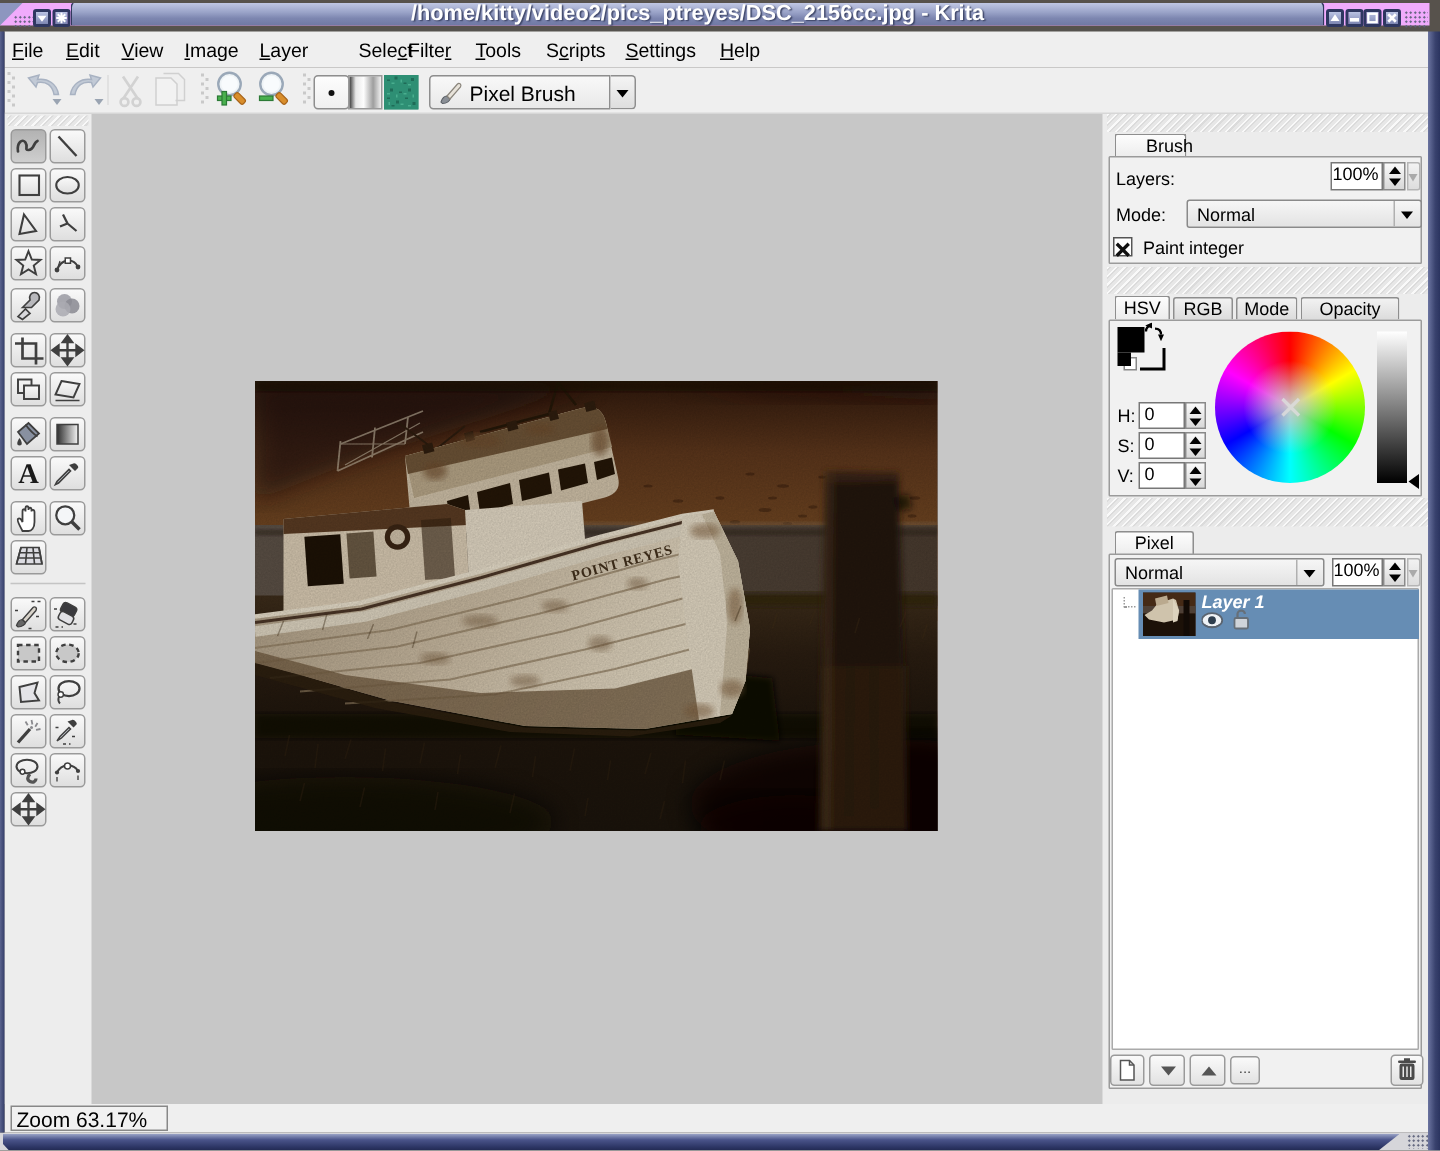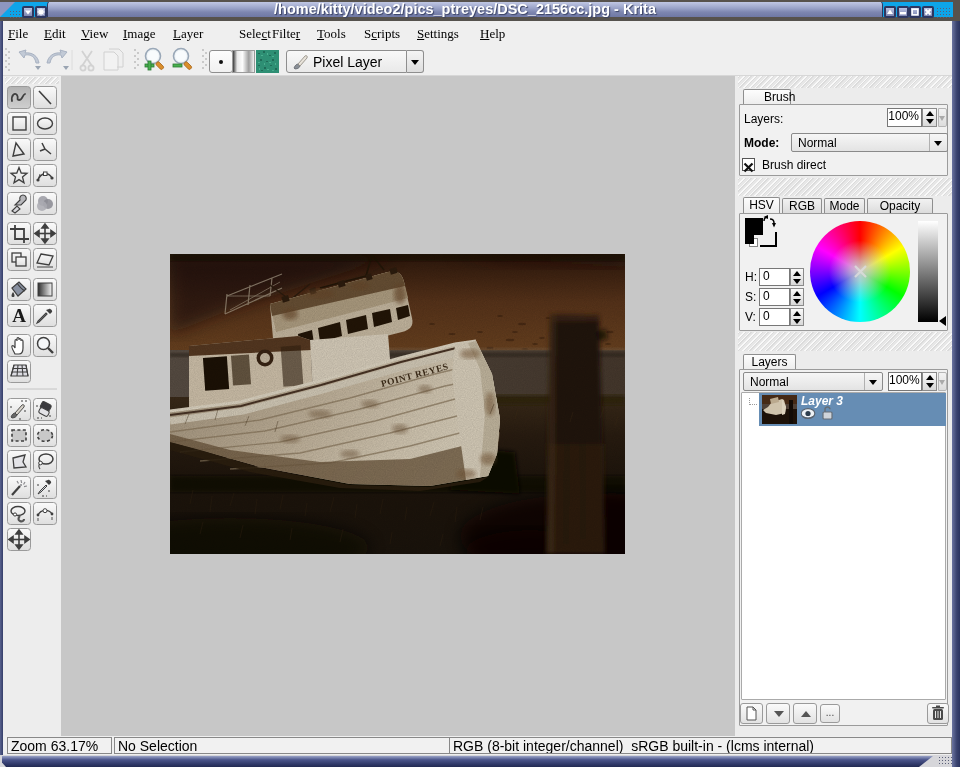--- a/index.html
+++ b/index.html
@@ -1,37 +1,37 @@
 <!DOCTYPE html>
 <html><head>
 <meta charset="utf-8">
 <style>
 * { margin:0; padding:0; box-sizing:border-box; }
 html,body { width:960px; height:767px; overflow:hidden; }
 body { font-family:"Liberation Sans", sans-serif; background:#57524c; position:relative; }
 .abs { position:absolute; }
 
 
-#titlebar { left:0; top:2; width:960px; height:17px; background:#0ea5e9; }
+#titlebar { left:0; top:2; width:960px; height:17px; background:#f0abfc; }
 #titletab { left:47px; top:0; width:836px; height:17px;
   background:linear-gradient(#c6cde8, #9aa3c8 45%, #7d86b0 70%, #6f78a4);
   border:1px solid #31395e; border-bottom:none; border-radius:5px 5px 0 0;
   color:#fff; font-weight:bold; font-size:14.5px; text-align:center; line-height:16px;
   text-shadow:1px 1px 1px #3a4264; }
 #corner-tl { left:0; top:0; width:0; height:0;
   border-top:17px solid #8d96bf; border-right:17px solid transparent; }
 .deskpatch { background:#57524c; }
 .tbtn { top:6px; width:12px; height:12px; background:linear-gradient(#b9c2e2,#7d86b2);
   border:2px solid #2e3760; border-radius:2px; color:#fff; font-size:7px;
   line-height:8px; text-align:center; font-weight:bold; }
 .griddots { background-image:radial-gradient(#5a5f78 34%, transparent 35%);
   background-size:3px 3px; }
 
 #menubar { left:3px; top:21px; width:949px; height:24px; background:#efefef; font-size:13px; color:#000; }
-#menubar span.mi { position:absolute; top:5px;font-family:Liberation Serif, serif; }
+#menubar span.mi { position:absolute; top:5px; }
 #menubar u { text-decoration:underline; }
 
 #toolbar { left:3px; top:45px; width:949px; height:31px; background:#efefef;
   border-bottom:1px solid #d7d7d7; }
 
 #mainarea { left:3px; top:76px; width:949px; height:660px; background:#ececec; }
 #canvas { left:58px; top:0; width:674px; height:660px; background:#c7c7c7; }
 
 #toolbox { left:0; top:0; width:58px; height:660px; background:#ededed; }
 
@@ -224,21 +224,21 @@
         <rect x="11" y="19" width="2" height="1"></rect>
         <rect x="16" y="20" width="2" height="1"></rect>
       </g>
     </svg>
 
     <div class="abs" style="left:283px;top:5px;width:121px;height:23px;background:linear-gradient(#f8f8f8,#e9e9e9);border:1px solid #8e8e8e;border-radius:3px 0 0 3px;">
       <svg class="abs" style="left:5px;top:3px;" width="18" height="16" viewBox="0 0 18 16">
         <path d="M2 14 C3 11 5 10 6 10 L8 12 C8 13 6 15 3 15 Z" fill="#8a8f96" stroke="#5a5f66" stroke-width="0.7"></path>
         <path d="M6 10 L13 2 C14 1 16 2 15 4 L8 12 Z" fill="#e8e3da" stroke="#8a857c" stroke-width="0.8"></path>
       </svg>
-      <span class="abs" style="left:26px;top:3px;font-size:14px;">Pixel Layer</span>
+      <span class="abs" style="left:26px;top:3px;font-size:14px;">Pixel Brush</span>
     </div>
     <div class="abs" style="left:404px;top:5px;width:17px;height:23px;background:linear-gradient(#f4f4f4,#dedede);border:1px solid #8e8e8e;border-left:none;border-radius:0 3px 3px 0;">
       <div class="arrow-dn" style="left:4px;top:9px;"></div>
     </div>
   </div>
 
   <div class="abs" id="mainarea">
     <div class="abs" id="toolbox">
       <div class="abs hatch" style="left:2px;top:1px;width:54px;height:7px;"></div>
       <svg class="abs" style="left:0;top:0;" width="58" height="660" viewBox="0 0 58 660">
@@ -612,32 +612,32 @@
       <div class="abs panel" style="left:2px;top:28px;width:209px;height:72px;"></div>
       <span class="lbl" style="left:7px;top:36px;">Layers:</span>
       <div class="abs field" style="left:150px;top:32px;width:35px;height:19px;text-align:right;padding-right:2px;padding-left:0;">100%</div>
       <div class="abs spinbtns" style="left:185px;top:32px;width:15px;height:19px;">
         <div class="arrow-up" style="left:3px;top:2px;"></div>
         <div class="arrow-dn" style="left:3px;top:10px;"></div>
       </div>
       <div class="abs" style="left:201px;top:32px;width:9px;height:19px;background:linear-gradient(#f2f2f2,#ddd);border:1px solid #b5b5b5;border-radius:0 2px 2px 0;">
         <div class="arrow-dn" style="left:0px;top:7px;border-left-width:3px;border-right-width:3px;border-top-color:#aaa;"></div>
       </div>
-      <span class="lbl" style="left:7px;top:60px;font-weight:bold;">Mode:</span>
+      <span class="lbl" style="left:7px;top:60px;">Mode:</span>
       <div class="abs combo" style="left:54px;top:57px;width:157px;height:19px;">
         <span class="abs" style="left:6px;top:2px;">Normal</span>
         <div class="abs" style="right:17px;top:0;width:1px;height:17px;background:#b0b0b0;"></div>
         <div class="arrow-dn" style="right:5px;top:7px;"></div>
       </div>
       <div class="abs" style="left:5px;top:82px;width:13px;height:13px;background:#fff;border:1px solid #555;">
         <svg width="11" height="11">
           <path d="M1.5 1.5 L9.5 9.5 M9.5 1.5 L1.5 9.5" stroke="#111" stroke-width="2.2"></path>
         </svg>
       </div>
-      <span class="lbl" style="left:25px;top:82px;">Brush direct</span>
+      <span class="lbl" style="left:25px;top:82px;">Paint integer</span>
       <div class="abs hatch" style="left:1px;top:102px;width:214px;height:18px;"></div>
 
       <div class="abs tab" style="left:6px;top:121px;width:37px;">HSV</div>
       <div class="abs tab unsel" style="left:45px;top:122px;width:40px;height:15px;">RGB</div>
       <div class="abs tab unsel" style="left:87px;top:122px;width:41px;height:15px;">Mode</div>
       <div class="abs tab unsel" style="left:130px;top:122px;width:66px;height:15px;">Opacity</div>
       <div class="abs panel" style="left:2px;top:137px;width:209px;height:118px;"></div>
 
       <svg class="abs" style="left:6px;top:139px;" width="40" height="36" viewBox="0 0 40 36">
         <path d="M33 17 L33 31 L17 31" fill="none" stroke="#000" stroke-width="2"></path>
@@ -671,21 +671,21 @@
         <div class="arrow-dn" style="left:2px;top:10px;"></div>
       </div>
       <span class="lbl" style="left:8px;top:234px;">V:</span>
       <div class="abs field" style="left:22px;top:232px;width:31px;height:18px;">0</div>
       <div class="abs spinbtns" style="left:53px;top:232px;width:14px;height:18px;">
         <div class="arrow-up" style="left:2px;top:2px;"></div>
         <div class="arrow-dn" style="left:2px;top:10px;"></div>
       </div>
       <div class="abs hatch" style="left:1px;top:256px;width:214px;height:19px;"></div>
 
-      <div class="abs tab" style="left:6px;top:278px;width:53px;">Layers</div>
+      <div class="abs tab" style="left:6px;top:278px;width:53px;">Pixel</div>
       <div class="abs panel" style="left:2px;top:293px;width:209px;height:357px;"></div>
       <div class="abs combo" style="left:6px;top:296px;width:140px;height:19px;">
         <span class="abs" style="left:6px;top:2px;">Normal</span>
         <div class="abs" style="right:17px;top:0;width:1px;height:17px;background:#b0b0b0;"></div>
         <div class="arrow-dn" style="right:5px;top:7px;"></div>
       </div>
       <div class="abs field" style="left:151px;top:296px;width:34px;height:19px;text-align:right;padding-right:2px;padding-left:0;">100%</div>
       <div class="abs spinbtns" style="left:185px;top:296px;width:15px;height:19px;">
         <div class="arrow-up" style="left:3px;top:2px;"></div>
         <div class="arrow-dn" style="left:3px;top:10px;"></div>
@@ -701,21 +701,21 @@
         <svg width="35" height="29" viewBox="0 0 35 29">
           <rect width="35" height="29" fill="#452a16"></rect>
           <rect x="0" y="9" width="35" height="5" fill="#4e4036"></rect>
           <rect x="0" y="14" width="35" height="15" fill="#1c1108"></rect>
           <path d="M1 15 L6 12 L10 7 L17 5 L20 4 L22 5 L24 12 L23 18 L14 20 L4 18 Z" fill="#cfc3ac"></path>
           <path d="M8 4 L16 2 L17 7 L9 9 Z" fill="#baa98e"></path>
           <path d="M20 4 L24 12 L23 19 L20 20 Z" fill="#dcd2bd"></path>
           <rect x="27" y="5" width="4" height="24" fill="#120b06"></rect>
         </svg>
       </div>
-      <span class="abs" style="left:64px;top:318px;font-size:12px;font-weight:bold;font-style:italic;color:#fff;">Layer 3</span>
+      <span class="abs" style="left:64px;top:318px;font-size:12px;font-weight:bold;font-style:italic;color:#fff;">Layer 1</span>
       <svg class="abs" style="left:64px;top:330px;" width="34" height="15" viewBox="0 0 34 15">
         <ellipse cx="7" cy="7.5" rx="6.8" ry="4.8" fill="#eef2f6" stroke="#5a6470" stroke-width="1.2"></ellipse>
         <circle cx="7" cy="7.5" r="2.6" fill="#2e3e4e"></circle>
         <path d="M2 10.5 C4 12.5 10 12.5 12 10.5" stroke="#5a6470" stroke-width="1.1" fill="none"></path>
         <rect x="22" y="6" width="9" height="7" rx="1" fill="#cfd4da" stroke="#666f78" stroke-width="1.2"></rect>
         <path d="M24 6 v-2.2 a2.5 2.5 0 0 1 5 -0.5" fill="none" stroke="#666f78" stroke-width="1.5"></path>
       </svg>
 
       <div class="abs" style="left:3px;top:627px;width:23px;height:21px;background:linear-gradient(#fafafa,#e2e2e2);border:1px solid #9a9a9a;border-radius:3px;">
         <svg width="21" height="19">
@@ -740,22 +740,20 @@
           <g stroke="#e8e8e8" stroke-width="1">
             <path d="M7.5 7 v7 M10 7 v7 M12.5 7 v7"></path>
           </g>
         </svg>
       </div>
     </div>
   </div>
 
   <div class="abs" id="statusbar">
     <div class="seg" style="left:4px;width:105px;">Zoom 63.17%</div>
-    <div class="seg" style="left:111px;width:336px;">No Selection</div>
-    <div class="seg" style="left:446px;width:503px;">RGB (8-bit integer/channel)&nbsp; sRGB built-in - (lcms internal)</div>
   </div>
 
   <div class="abs" id="bottombar">
     <div class="abs" id="bbar-navy"></div>
     <div class="abs griddots" style="left:938px;top:1px;width:14px;height:10px;"></div>
   </div>
   <div class="abs" id="borderL"></div>
   <div class="abs" id="borderR"></div>
 
 </body></html>

